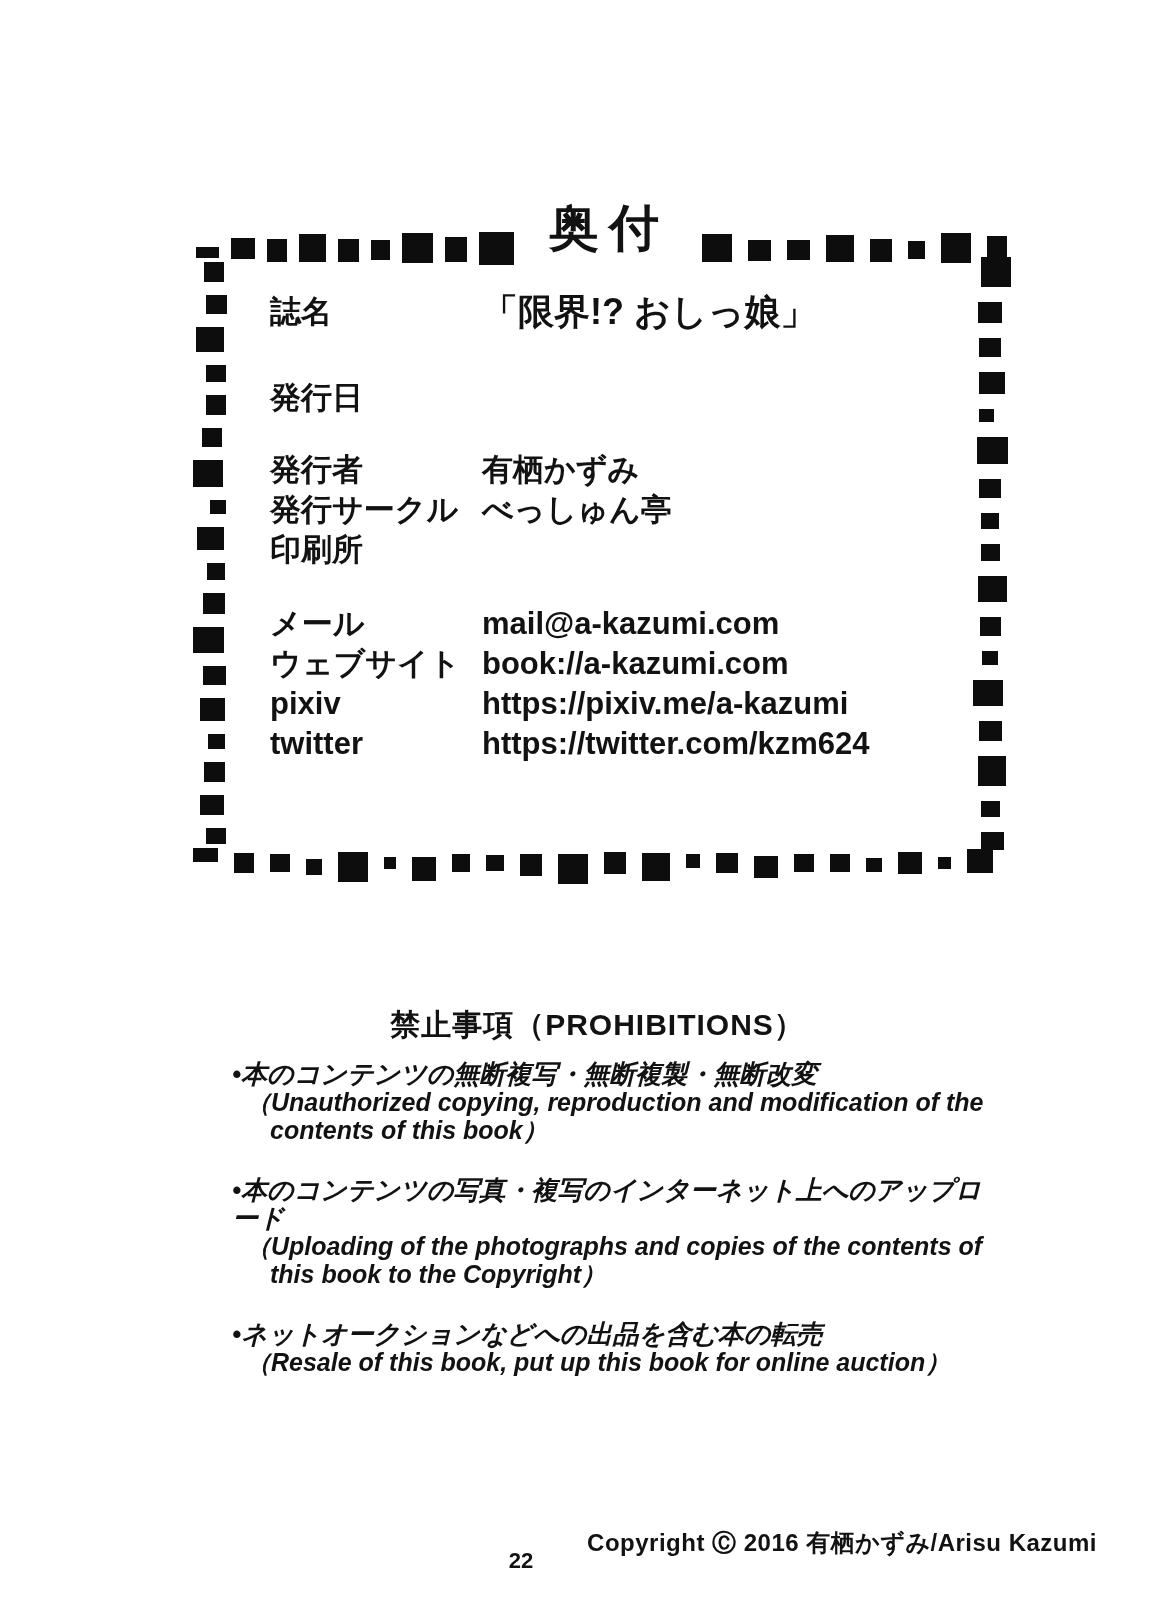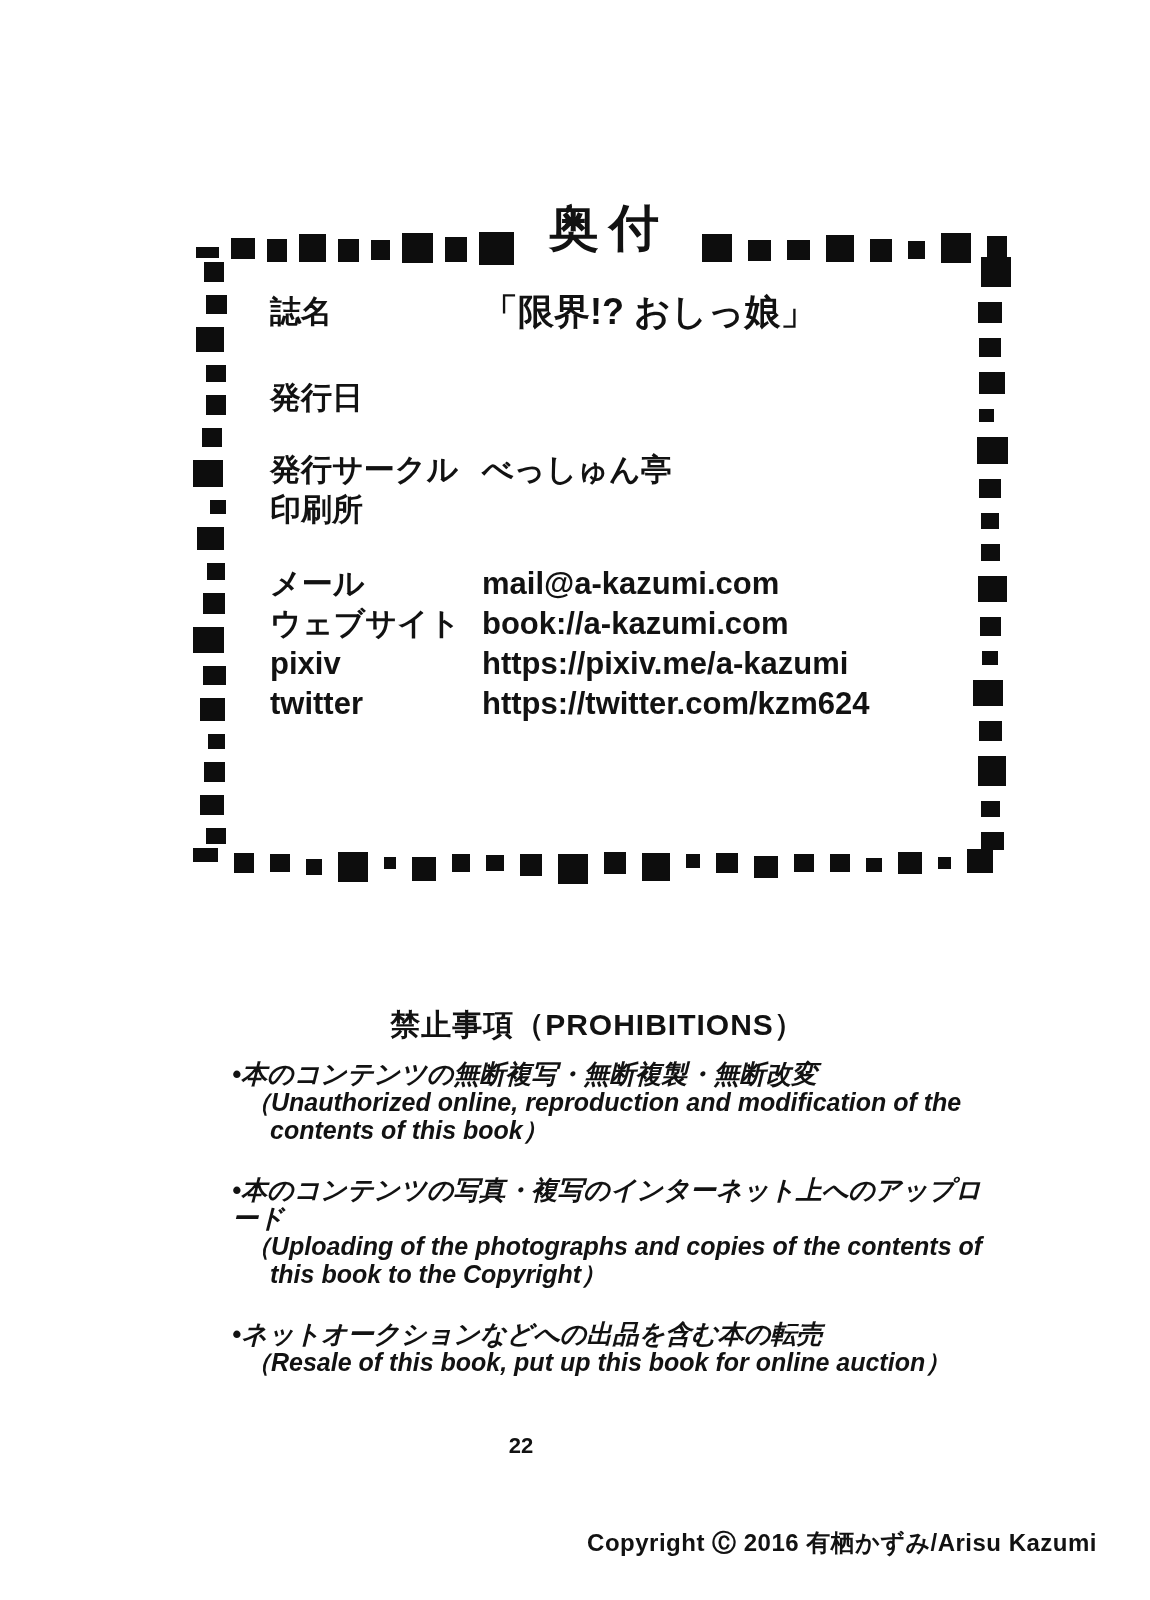--- a/index.html
+++ b/index.html
@@ -36,21 +36,21 @@
   
   .p-heading{
     position:absolute;left:45px;right:0;top:1005px;
     text-align:center;font-size:30px;font-weight:600;letter-spacing:1px;
   }
   .p-items{position:absolute;left:232px;top:1060px;width:760px;font-size:26px;font-weight:600;font-style:italic;}
   .p-item{margin-bottom:32px;line-height:28px;}
   .p-en1{padding-left:14px;font-size:25px;}
   .p-en2{padding-left:38px;font-size:25px;}
   
-  .page-number{position:absolute;left:491px;top:1433px;width:60px;text-align:center;font-size:22px;font-weight:600;}
+  .page-number{position:absolute;left:491px;top:1548px;width:60px;text-align:center;font-size:22px;font-weight:600;}
   .copyright{position:absolute;right:53px;top:1527px;font-size:24px;font-weight:600;letter-spacing:.5px;}
 </style>
 </head>
 <body>
 
 <div class="page">
 
   <div class="strip strip-top-left">
       <div class="sq" style="width: 23px; height: 11px; background: rgb(13, 13, 13); transform: translateY(4px);"></div>
       <div class="sq" style="width: 24px; height: 21px; background: rgb(13, 13, 13); transform: translateY(0px);"></div>
@@ -140,20 +140,24 @@
 
   <div class="fields">
     <div class="frow frow-shimei">
       <div class="flabel">誌名</div>
       <div class="fvalue">「限界!? おしっ娘」</div>
     </div>
     <div class="frow frow-date">
       <div class="flabel">発行日</div>
     </div>
     <div class="frow">
+      <div class="flabel">発行者</div>
+      <div class="fvalue">有栖かずみ</div>
+    </div>
+    <div class="frow">
       <div class="flabel">発行サークル</div>
       <div class="fvalue">べっしゅん亭</div>
     </div>
     <div class="frow frow-printer">
       <div class="flabel">印刷所</div>
     </div>
     <div class="frow">
       <div class="flabel">メール</div>
       <div class="fvalue">mail@a-kazumi.com</div>
     </div>
@@ -168,21 +172,21 @@
     <div class="frow">
       <div class="flabel">twitter</div>
       <div class="fvalue">https://twitter.com/kzm624</div>
     </div>
   </div>
 
   <div class="p-heading">禁止事項（PROHIBITIONS）</div>
   <div class="p-items">
     <div class="p-item">
       <div class="p-jp">•本のコンテンツの無断複写・無断複製・無断改変</div>
-      <div class="p-en1">（Unauthorized online, reproduction and modification of the</div>
+      <div class="p-en1">（Unauthorized copying, reproduction and modification of the</div>
       <div class="p-en2">contents of this book）</div>
     </div>
     <div class="p-item">
       <div class="p-jp">•本のコンテンツの写真・複写のインターネット上へのアップロード</div>
       <div class="p-en1">（Uploading of the photographs and copies of the contents of</div>
       <div class="p-en2">this book to the Copyright）</div>
     </div>
     <div class="p-item">
       <div class="p-jp">•ネットオークションなどへの出品を含む本の転売</div>
       <div class="p-en1">（Resale of this book, put up this book for online auction）</div>

